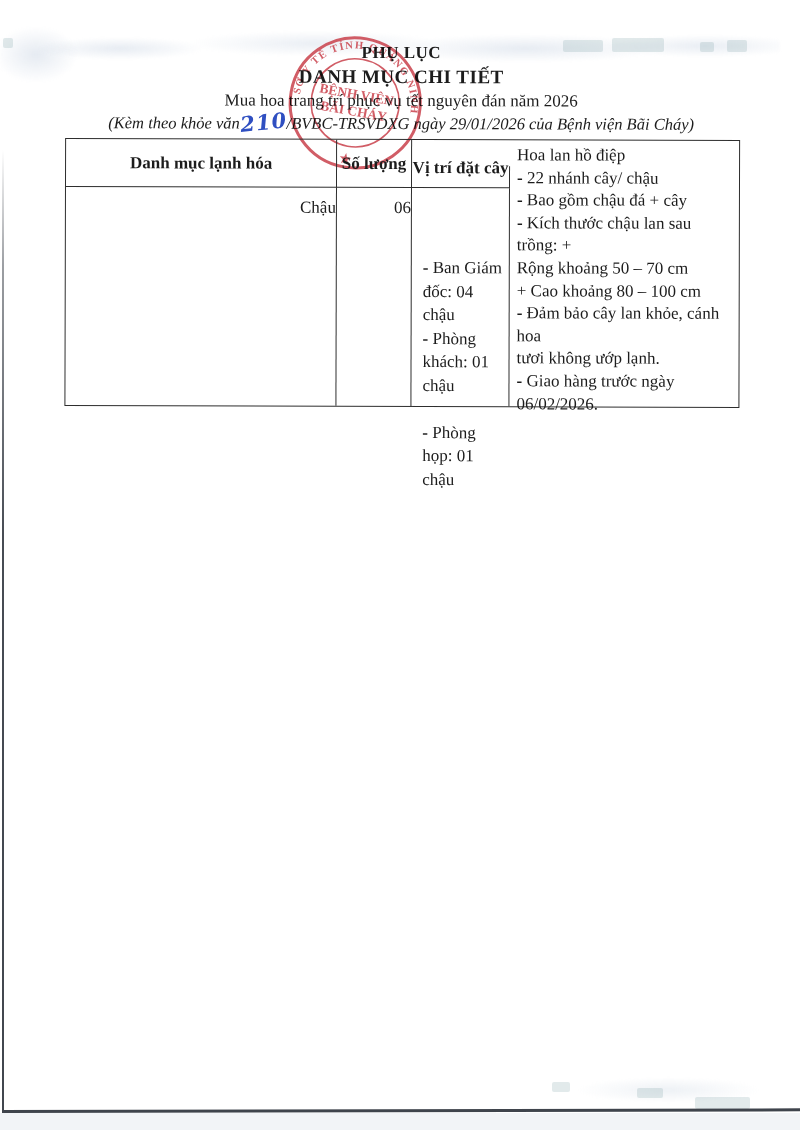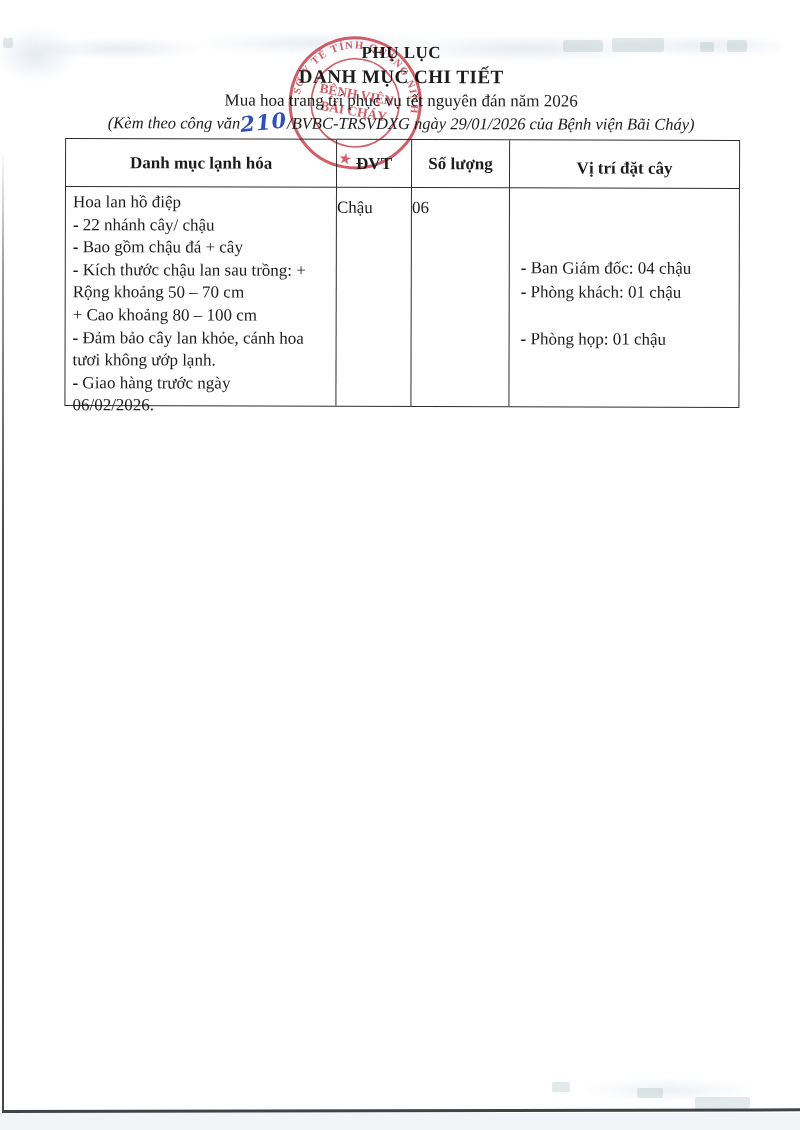--- a/index.html
+++ b/index.html
@@ -64,21 +64,21 @@
     grid-template-rows:48px 218px;
     border:1.6px solid #2e2e2e;
     font-size:17px;
   }
   .cell{border-right:1.4px solid #2e2e2e;border-bottom:1.4px solid #2e2e2e;box-sizing:border-box;background:transparent;}
   .cell:nth-child(4n){border-right:none;}
   .cell.last-row{border-bottom:none;}
   .th{font-weight:bold;display:flex;align-items:center;justify-content:center;}
   .th-low{align-items:flex-end;padding-bottom:9px;margin-top:26px;}
   .td-item{padding:4px 4px 3px 7px;line-height:22.6px;white-space:pre-line;}
-  .td-unit,.td-qty{text-align:left;padding-top:9px;line-height:22px;}
+  .td-unit,.td-qty{text-align:right;padding-top:9px;line-height:22px;}
   .td-place{padding:68px 4px 0 11px;line-height:23.5px;white-space:pre-line;}
 
   
   .edge-left{
     position:absolute;left:2px;top:150px;width:2.4px;height:963px;
     background:linear-gradient(to bottom, rgba(74,79,87,0), rgba(74,79,87,.55) 12%, #474c54 40%, #41464e);
   }
   .edge-bottom{
     position:absolute;left:2px;top:1110px;width:798px;height:2.6px;
     background:#3f444c;transform:rotate(-.12deg);transform-origin:left center;
@@ -102,21 +102,21 @@
   <div class="fleck" style="left:695px;top:1097px;width:55px;height:12px;"></div>
   <div class="fleck" style="left:3px;top:38px;width:10px;height:10px;"></div>
 
   <div class="content">
 
     <div class="doc-header">
       <div class="title1">PHỤ LỤC</div>
       <div class="title2">DANH MỤC CHI TIẾT</div>
       <div class="subtitle">Mua hoa trang trí phục vụ tết nguyên đán năm 2026</div>
       <div class="ref-line">
-        <span>(Kèm theo công văn</span>
+        <span>(Kèm theo khỏe văn</span>
         <span class="handwritten">210</span>
         <span>/BVBC-TRSVDXG ngày 29/01/2026 của Bệnh viện Bãi Cháy)</span>
       </div>
     </div>
 
     <svg class="stamp" viewBox="0 0 146 146">
       <circle cx="73" cy="73" r="65" fill="none" stroke="#c9404b" stroke-width="3"></circle>
       <circle cx="73" cy="73" r="44" fill="none" stroke="#c9404b" stroke-width="1.6"></circle>
       <defs>
         <path id="ringArc" d="M 21.5,96.5 A 56,56 0 1 1 124.5,96.5" fill="none"></path>
@@ -124,21 +124,20 @@
       <text font-size="10.5" letter-spacing="1.5">
         <textPath href="#ringArc" startOffset="50%" text-anchor="middle">SỞ Y TẾ TỈNH QUẢNG NINH</textPath>
       </text>
       <text x="73" y="134" font-size="13" text-anchor="middle">★</text>
       <text x="73" y="69" font-size="13.5" text-anchor="middle">BỆNH VIỆN</text>
       <text x="73" y="86" font-size="13.5" text-anchor="middle">BÃI CHÁY</text>
     </svg>
 
     <div class="doc-table">
       <div class="cell th">Danh mục lạnh hóa</div>
-      <div class="cell th">ĐVT</div>
       <div class="cell th">Số lượng</div>
       <div class="cell th th-low">Vị trí đặt cây</div>
 
       <div class="cell last-row td-item">Hoa lan hồ điệp
 - 22 nhánh cây/ chậu
 - Bao gồm chậu đá + cây
 - Kích thước chậu lan sau trồng: +
 Rộng khoảng 50 – 70 cm
 + Cao khoảng 80 – 100 cm
 - Đảm bảo cây lan khỏe, cánh hoa

